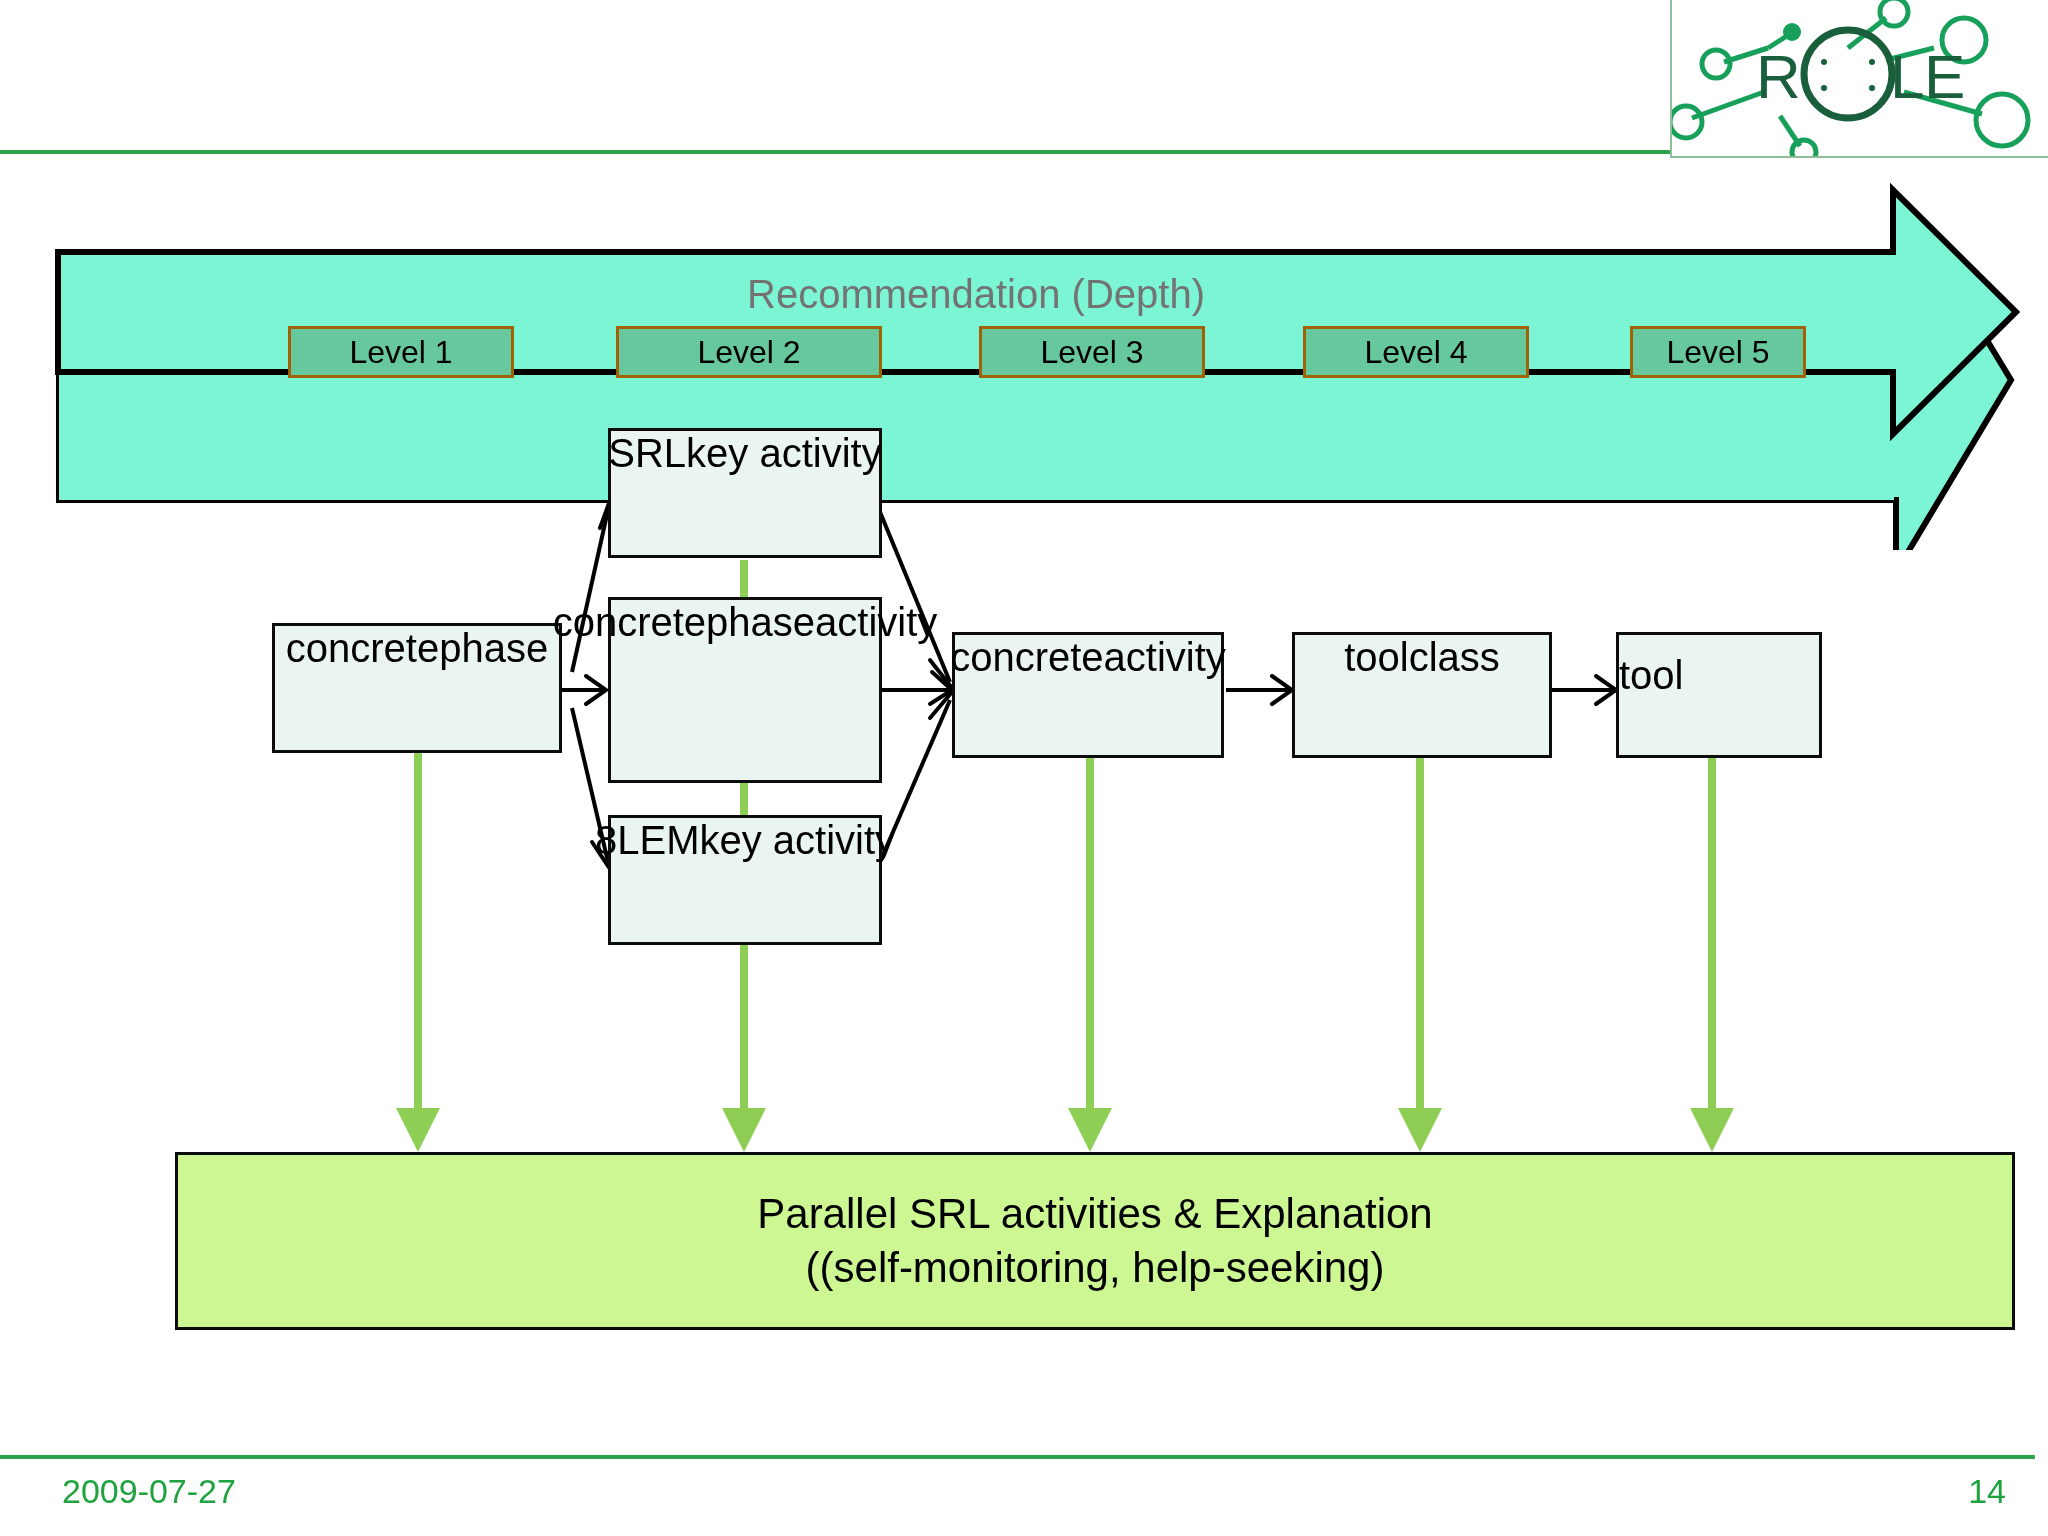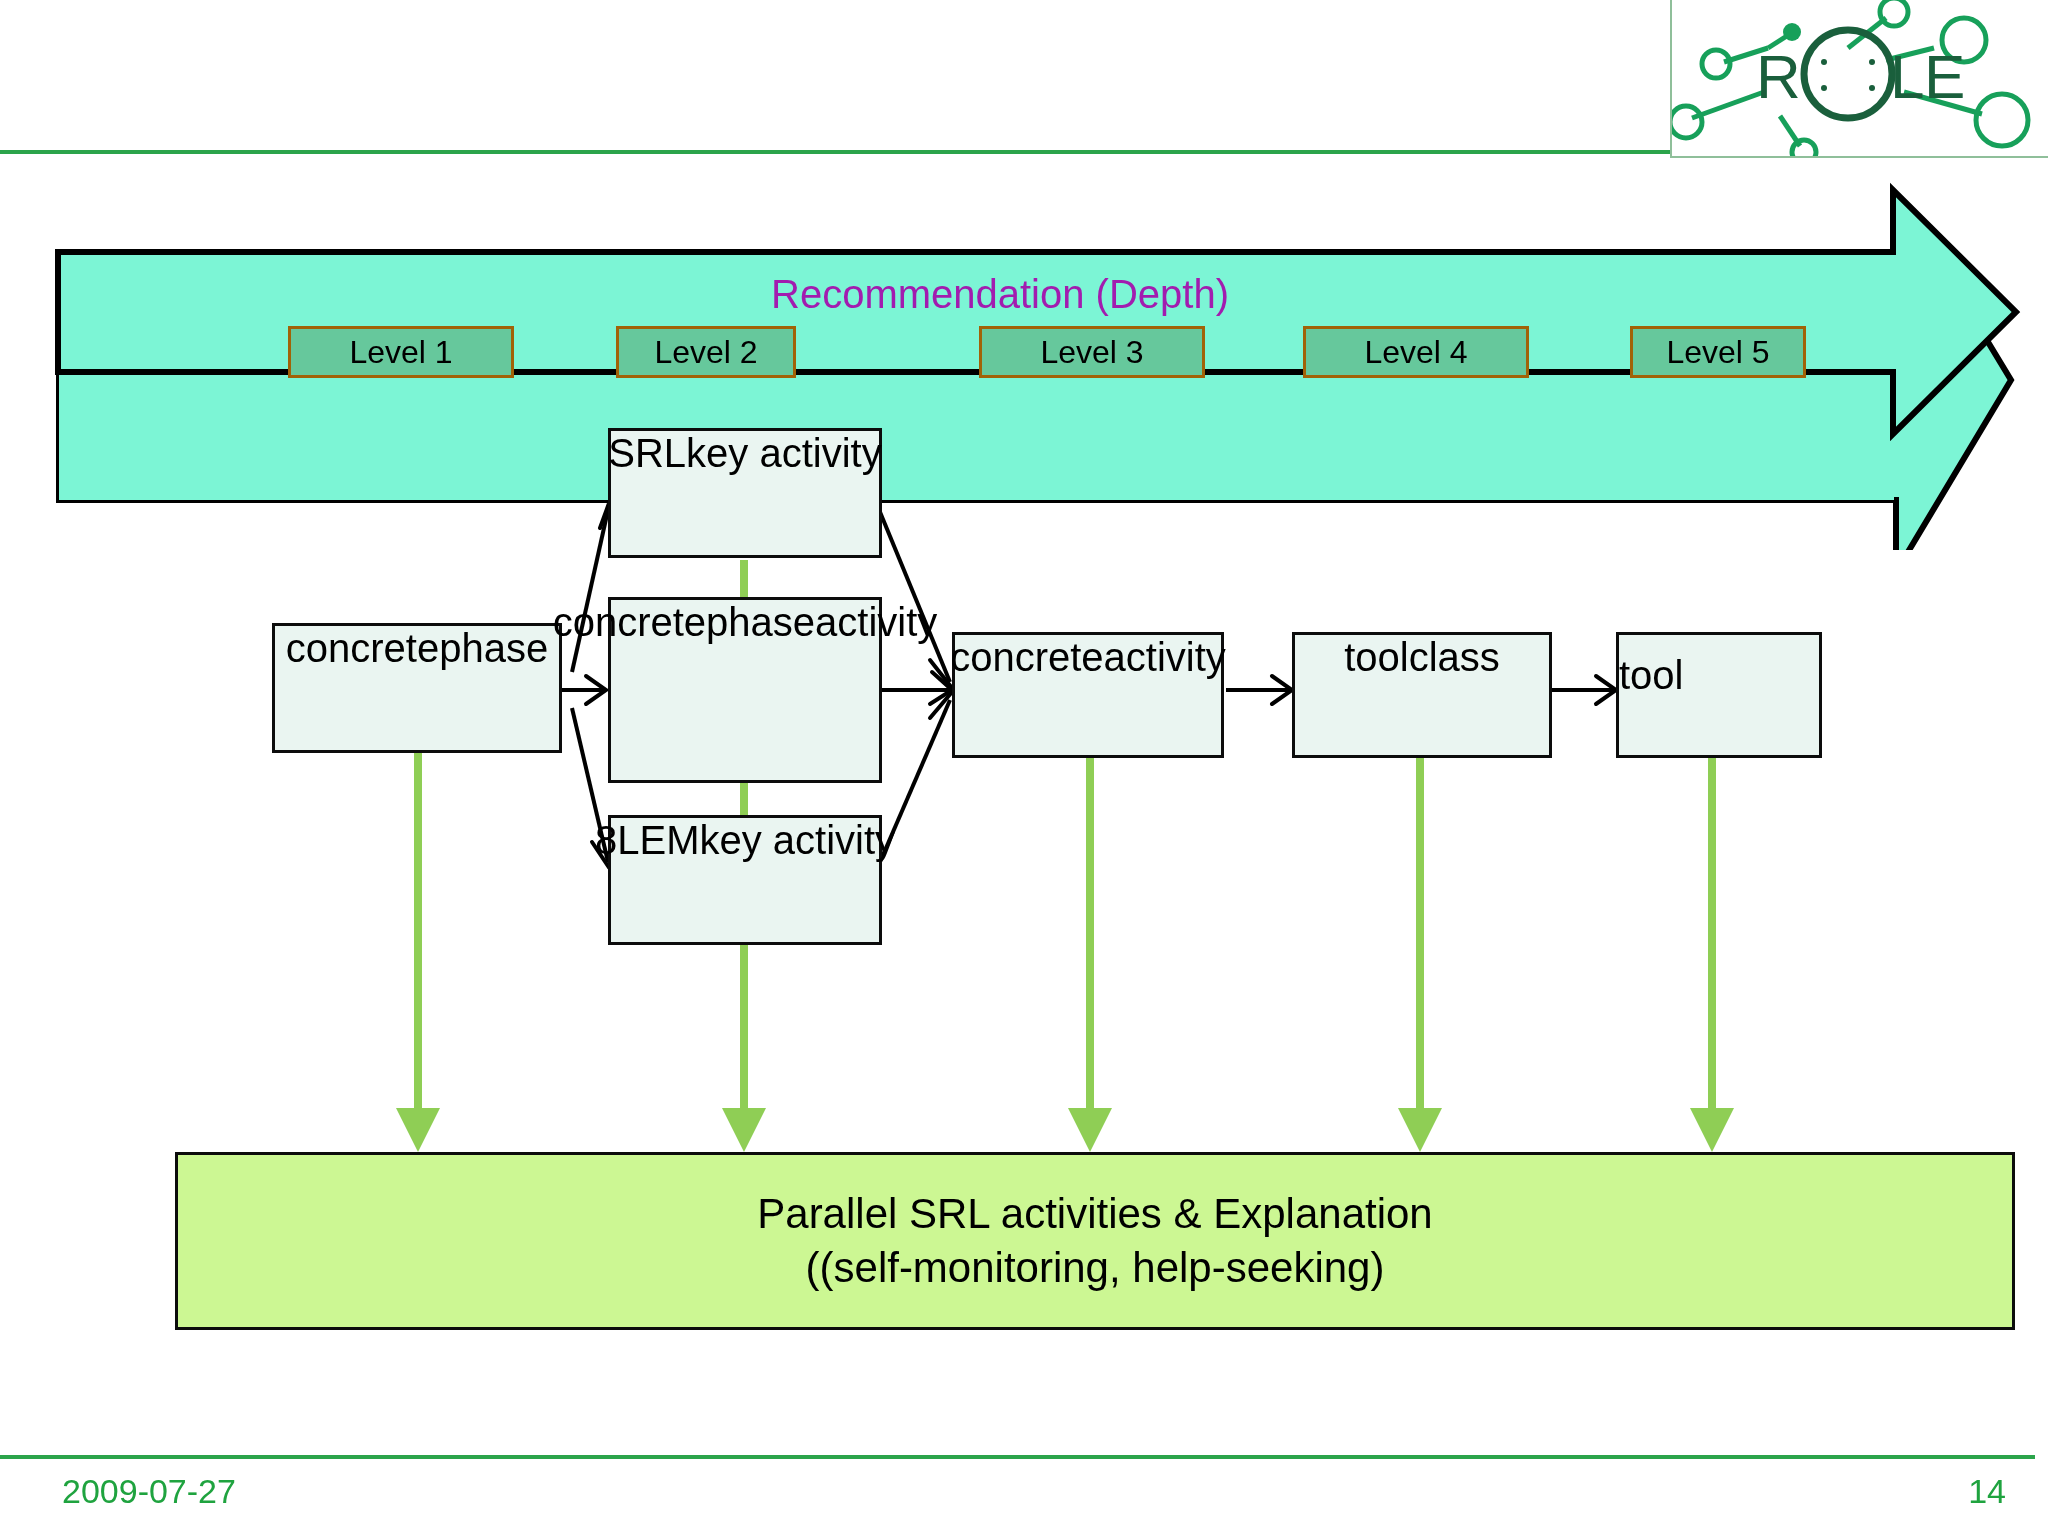--- a/index.html
+++ b/index.html
@@ -21,21 +21,21 @@
   }
   .logo-box svg{display:block;}
 
   
   .arrow-banner{
     position:absolute;left:56px;top:250px;width:1960px;height:300px;
   }
   .arrow-banner svg{display:block;}
   .banner-caption{
     position:absolute;left:56px;top:272px;width:1840px;text-align:center;
-    font-size:40px;color:#a21caf;padding-left:24px;
+    font-size:40px;color:#737373;
   }
   .level{
     position:absolute;top:326px;height:52px;
     background:#66c89c;border:3px solid #a16207;
     display:flex;align-items:center;justify-content:center;
     font-size:32px;color:#000;box-sizing:border-box;
   }
 
   
   .fbox{
@@ -125,21 +125,21 @@
 
   <svg class="conn over" style="z-index:2" width="2048" height="1536" viewBox="0 0 2048 1536">
     <polygon points="58,252 1893,252 1893,190 2016,312 1893,434 1893,372 58,372" fill="#7cf5d5" stroke="#000" stroke-width="6" stroke-linejoin="miter"></polygon>
   </svg>
 
   <div class="banner-caption" style="z-index:3;">Recommendation (Depth)</div>
 
   <div class="level" style="left:288px;width:226px;z-index:3;">
     <span>Level 1</span>
   </div>
-  <div class="level" style="left:616px;width:180px;z-index:3;">
+  <div class="level" style="left:616px;width:266px;z-index:3;">
     <span>Level 2</span>
   </div>
   <div class="level" style="left:979px;width:226px;z-index:3;">
     <span>Level 3</span>
   </div>
   <div class="level" style="left:1303px;width:226px;z-index:3;">
     <span>Level 4</span>
   </div>
   <div class="level" style="left:1630px;width:176px;z-index:3;">
     <span>Level 5</span>

